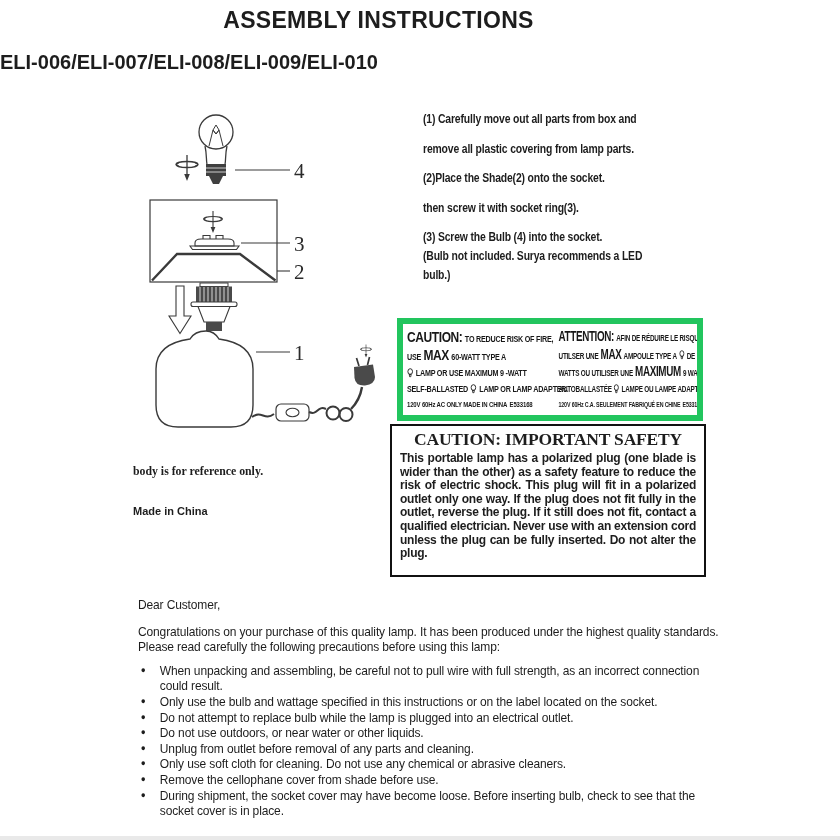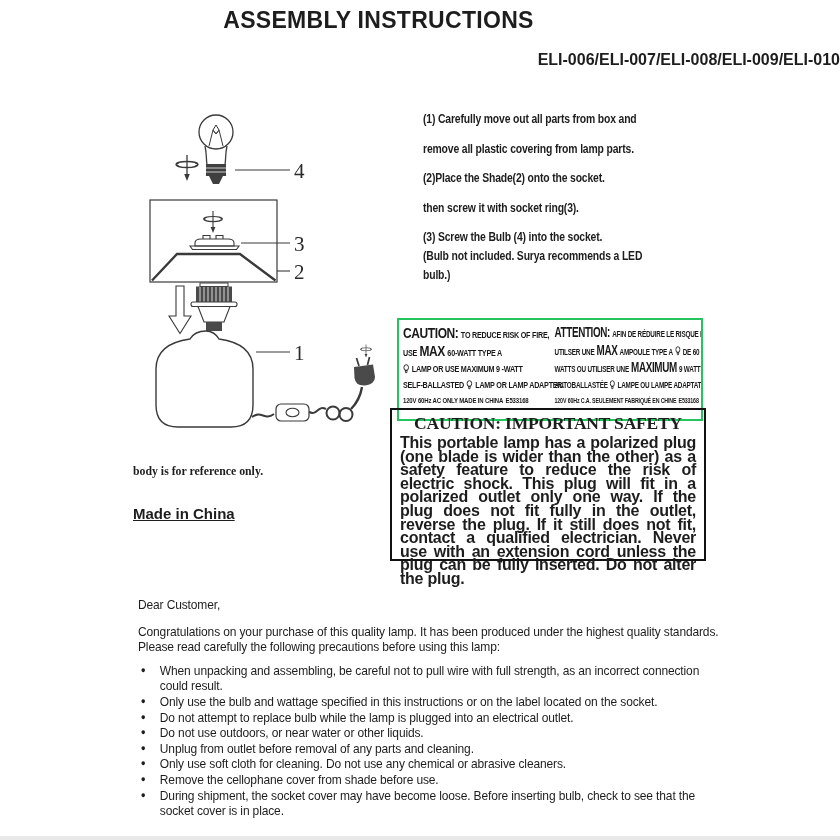--- a/index.html
+++ b/index.html
@@ -6,66 +6,66 @@
   body {
     width:840px; height:840px; position:relative; overflow:hidden;
     background:#ffffff; color:#1d1d1d;
     font-family:"Liberation Sans", sans-serif;
   }
   .abs { position:absolute; }
 
   
   .title { top:7px; left:0; width:757px; text-align:center;
            font-size:23px; font-weight:bold; letter-spacing:.3px; }
-  .models { top:51px; left:0; width:840px; text-align:right;
-            font-size:16px; font-weight:bold; }
+  .models { top:51px; left:0; width:840px; text-align:left;
+            font-size:20px; font-weight:bold; }
 
   
   .steps { left:423px; top:111px; width:372px; font-weight:bold;
            font-size:13px; letter-spacing:-.2px;
            transform:scaleX(.8); transform-origin:0 0; }
   .steps .line { line-height:16px; margin-bottom:13.5px; white-space:nowrap; }
   .steps .line.tight { margin-bottom:3px; }
 
   
   .diagram { left:130px; top:95px; width:290px; height:360px; }
   .diagram text { font-family:"Liberation Serif", serif; font-size:21px; fill:#2a2a2a; }
 
   
   .caution-label { left:397px; top:318px; width:306px; height:103px;
-                   border:2px solid #22c55e; box-sizing:border-box;
+                   border:6px solid #22c55e; box-sizing:border-box;
                    display:flex; overflow:hidden; font-weight:bold; color:#181818; }
   .lbl-col { padding:5px 0 0 5px; }
   .lbl-col.en { width:182px; transform:scaleX(.8); transform-origin:0 0; flex:none; }
   .lbl-col.fr { width:208px; transform:scaleX(.705); transform-origin:0 0;
                 position:absolute; left:152px; top:0; padding-top:5px; }
   .lrow { display:flex; align-items:baseline; gap:3px; white-space:nowrap;
           line-height:16px; letter-spacing:-.3px; }
   .lrow .big  { font-size:15px; letter-spacing:-.5px; }
   .lrow .sm   { font-size:9px; }
   .lrow .tiny { font-size:7.5px; letter-spacing:-.2px; }
   .lrow .cert { font-weight:900; }
   .lbl-col.fr .big { font-size:14px; }
   .lbl-col.fr .lrow { line-height:15.5px; }
   .bulbglyph { flex:none; align-self:center; }
 
   
-  .safety-box { left:390px; top:408px; width:316px; height:153px;
+  .safety-box { left:390px; top:424px; width:316px; height:153px;
                 border:2.5px solid #111; box-sizing:border-box; padding:3px 8px 0 8px; }
   .safety-title { font-family:"Liberation Serif", serif; font-weight:bold;
                   font-size:17.5px; text-align:center; line-height:21px;
                   letter-spacing:-.2px; }
-  .safety-body { margin-top:2px; font-size:16px; font-weight:bold;
+  .safety-body { margin-top:2px; font-size:12px; font-weight:bold;
                  text-align:justify; line-height:13.6px; letter-spacing:-.25px; }
 
   
   .note { left:133px; top:455px; font-size:11.8px; font-weight:bold; width:280px; }
   .note .n1 { line-height:15px; }
   .note .n2 { line-height:15px; margin-top:9px;font-family:Liberation Serif, serif; }
-  .made-in { left:133px; top:505px; font-size:15px; font-weight:bold;text-decoration:underline; }
+  .made-in { left:133px; top:505px; font-size:11px; font-weight:bold; }
 
   
   .letter { left:138px; top:597px; width:640px; font-size:13.2px;
             letter-spacing:-.15px; line-height:15.6px;
             transform:scaleX(.91); transform-origin:0 0; }
   .greeting { margin-bottom:11px; }
   .intro { margin-bottom:8px; }
   .precautions { list-style:none; margin:0; padding:0; }
   .precautions li { position:relative; padding-left:24px; }
   .precautions li::before { content:"●"; position:absolute; left:3px; top:0;

